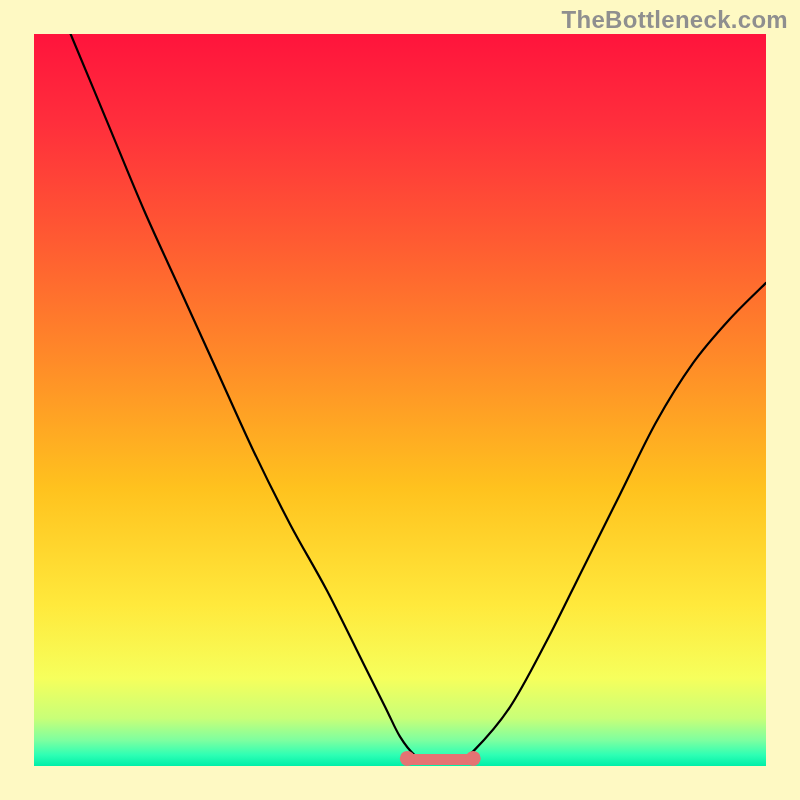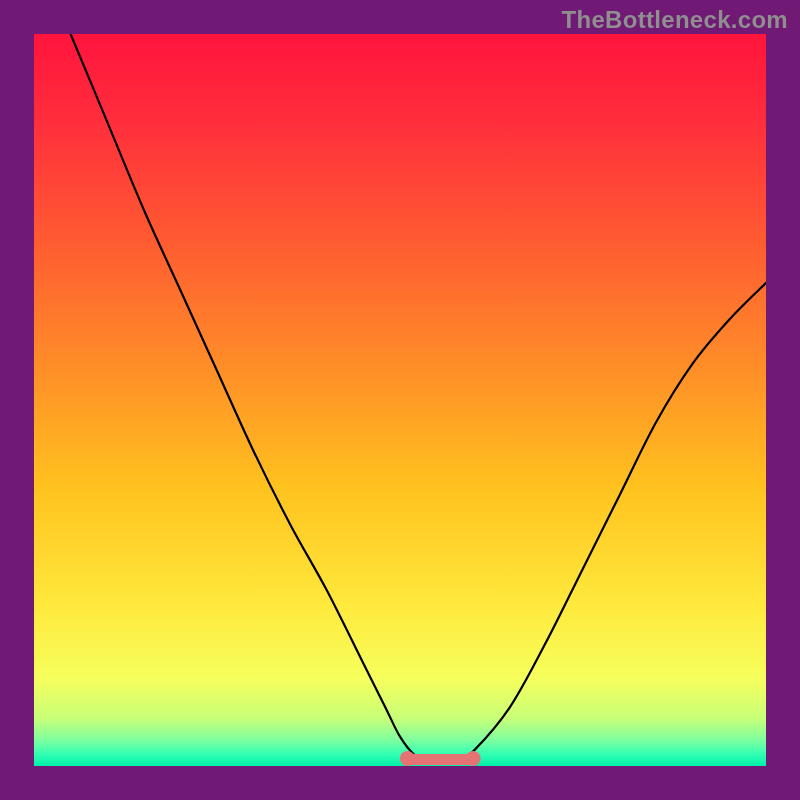--- a/index.html
+++ b/index.html
@@ -9,21 +9,21 @@
     height: 800px;
     background: #000;
     overflow: hidden;
   }
   .frame {
     position: absolute;
     left: 0;
     top: 0;
     width: 800px;
     height: 800px;
-    background: #701a75;
+    background: #fef9c3;
   }
   .plot {
     position: absolute;
     left: 34px;
     top: 34px;
     width: 732px;
     height: 732px;
     overflow: hidden;
   }
   .watermark {

